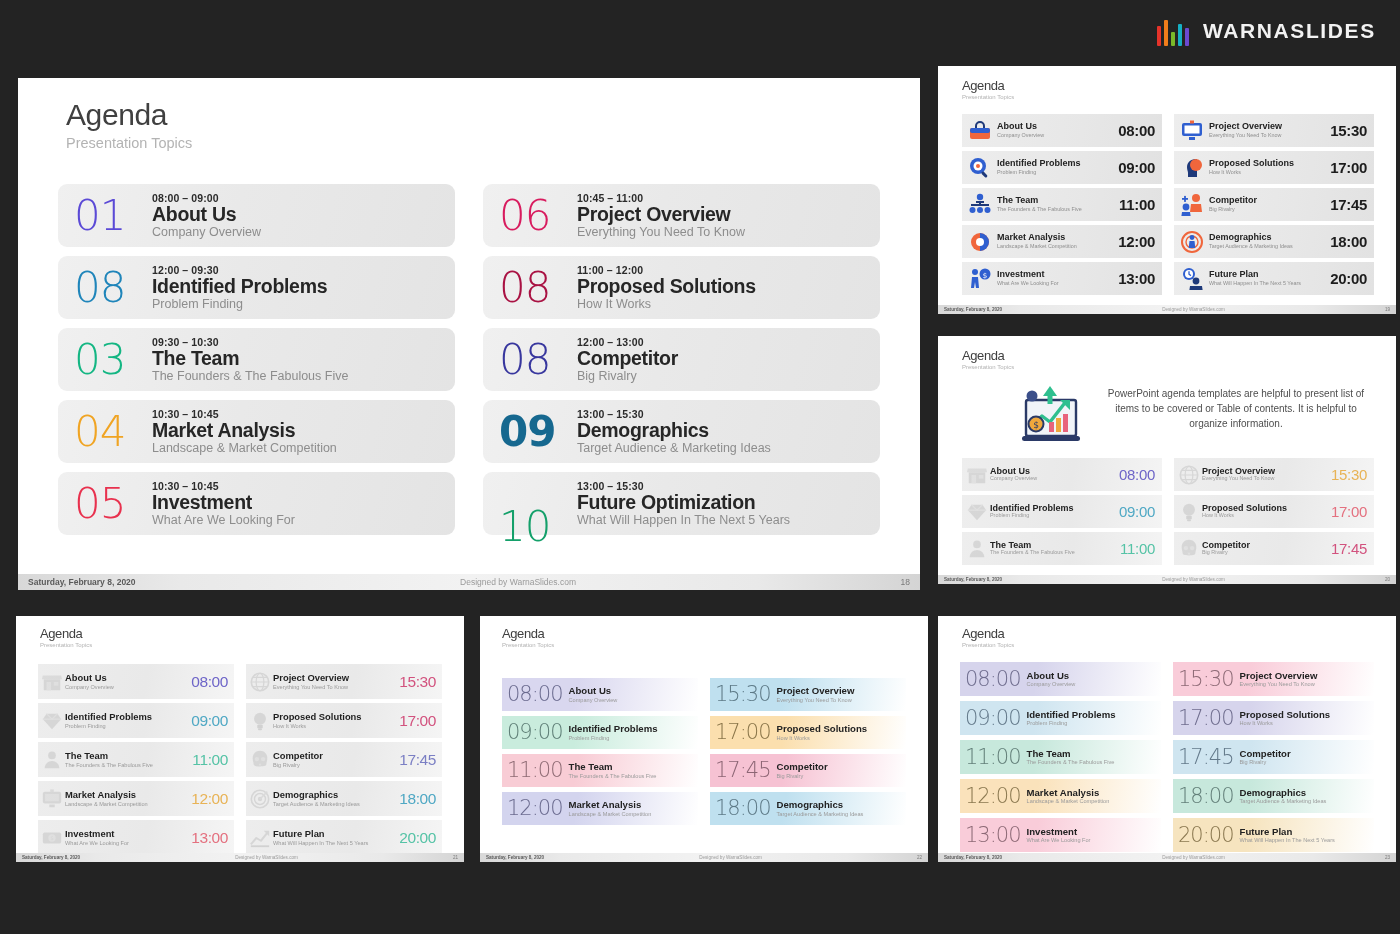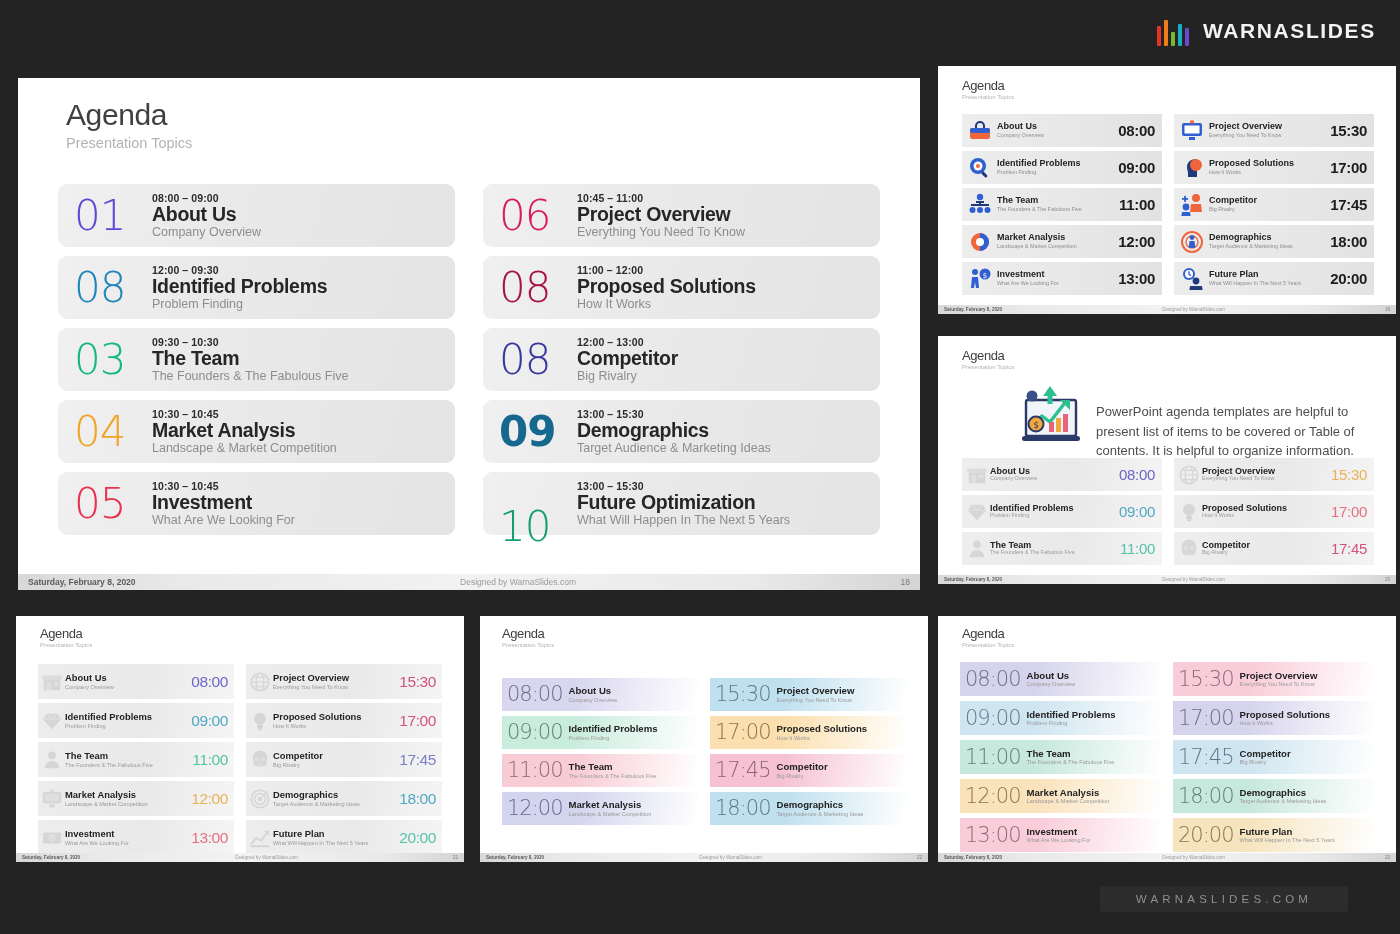--- a/index.html
+++ b/index.html
@@ -78,21 +78,21 @@
 
   
   #slide-mr { left: 938px; top: 336px; width: 458px; height: 248px; }
   #slide-mr .ttl-wrap { left: 24px; top: 12px; }
   #slide-mr .ttl { font-size: 13px; }
   #slide-mr .sub { font-size: 6px; margin-top: 1px; }
   #slide-mr .hero { position: absolute; left: 78px; top: 44px; width: 360px; display: flex; gap: 10px; align-items: flex-start; }
   #slide-mr .hero-ill { flex: none; width: 70px; height: 66px; }
   #slide-mr .hero-txt { flex: 1; padding-top: 2px; }
   #slide-mr .hero-h { font-size: 22px; font-weight: 700; color: #1d1d1d; letter-spacing: -0.6px; line-height: 1.05; }
-  #slide-mr .hero-p { font-size: 13px; color: #4e4e4e; line-height: 1.5; margin-top: 20px; }
+  #slide-mr .hero-p { font-size: 10px; color: #4e4e4e; line-height: 1.5; margin-top: 4px; text-align: center; }
   #slide-mr .iconrows { left: 24px; top: 122px; width: 412px; }
   #slide-mr .iconrow { height: 33px; padding: 0 7px 0 4px; background: linear-gradient(100deg,#eeeeee 0%,#e9e9e9 55%,#f4f4f4 100%); }
   #slide-mr .ic { width: 22px; height: 22px; margin-right: 2px; opacity: .22; }
   #slide-mr .iconrow .iname { font-size: 9px; font-weight: 700; color: #222; line-height: 1.1; }
   #slide-mr .iconrow .idesc { font-size: 5.4px; color: #9a9a9a; line-height: 1.1; }
   #slide-mr .iconrow .itime { font-size: 15px; font-weight: 400; letter-spacing: -0.3px; }
   #slide-mr .slide-footer { height: 9px; font-size: 4.6px; padding: 0 6px; }
 
   
   #slide-bl { left: 16px; top: 616px; width: 448px; height: 246px; }
@@ -867,17 +867,14 @@
           </div>
         </div>
     </div>
     <div class="slide-footer">
       <span class="f-date">Saturday, February 8, 2020</span>
       <span class="f-mid">Designed by WarnaSlides.com</span>
       <span class="f-num">23</span>
     </div>
   </div>
 
-  <div class="watermark">
-    <span>WARNASLIDES.COM</span>
-  </div>
 
 </div>
 
 </body></html>

